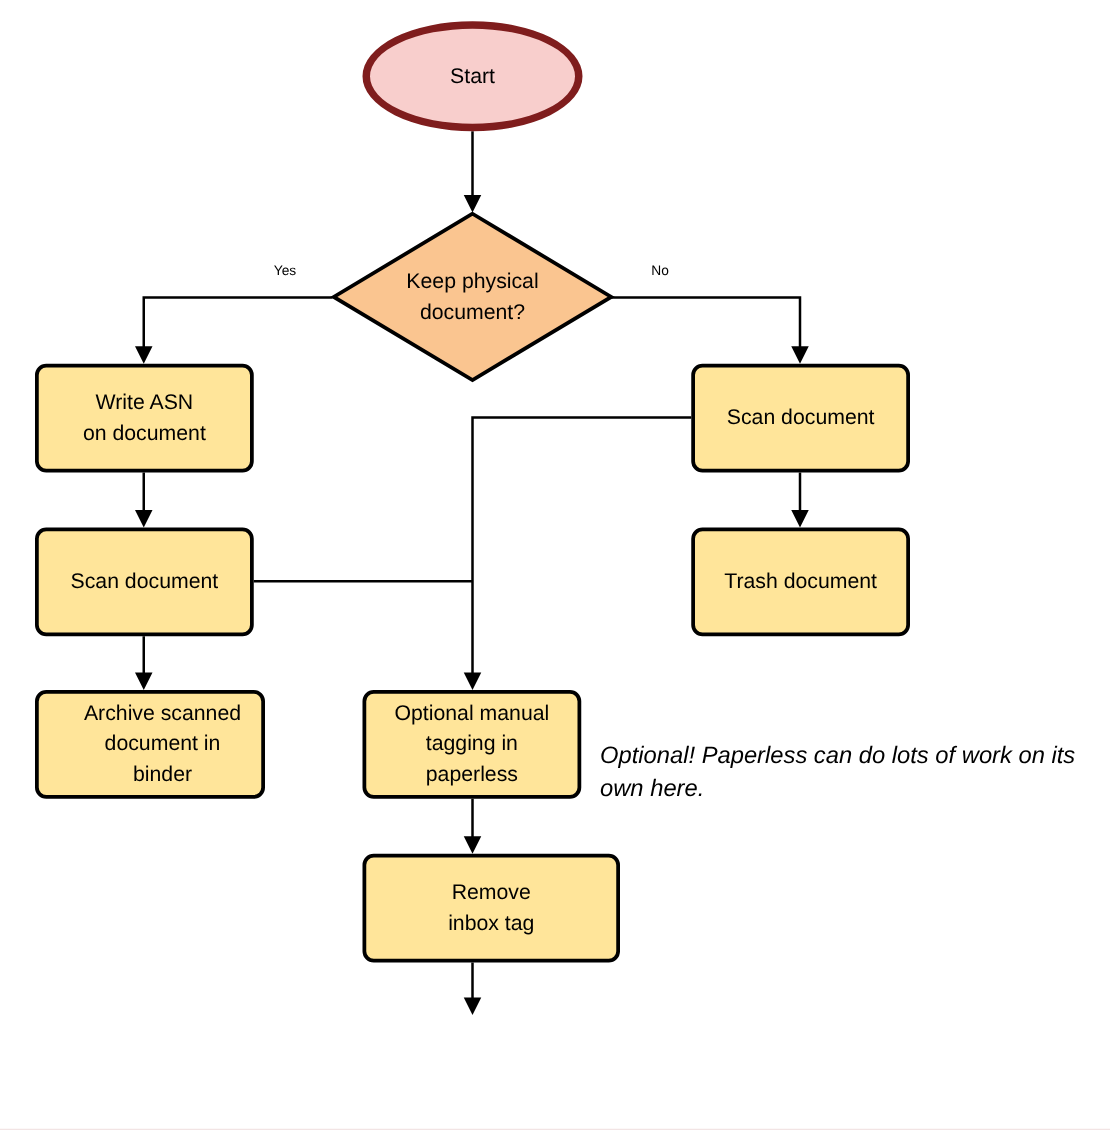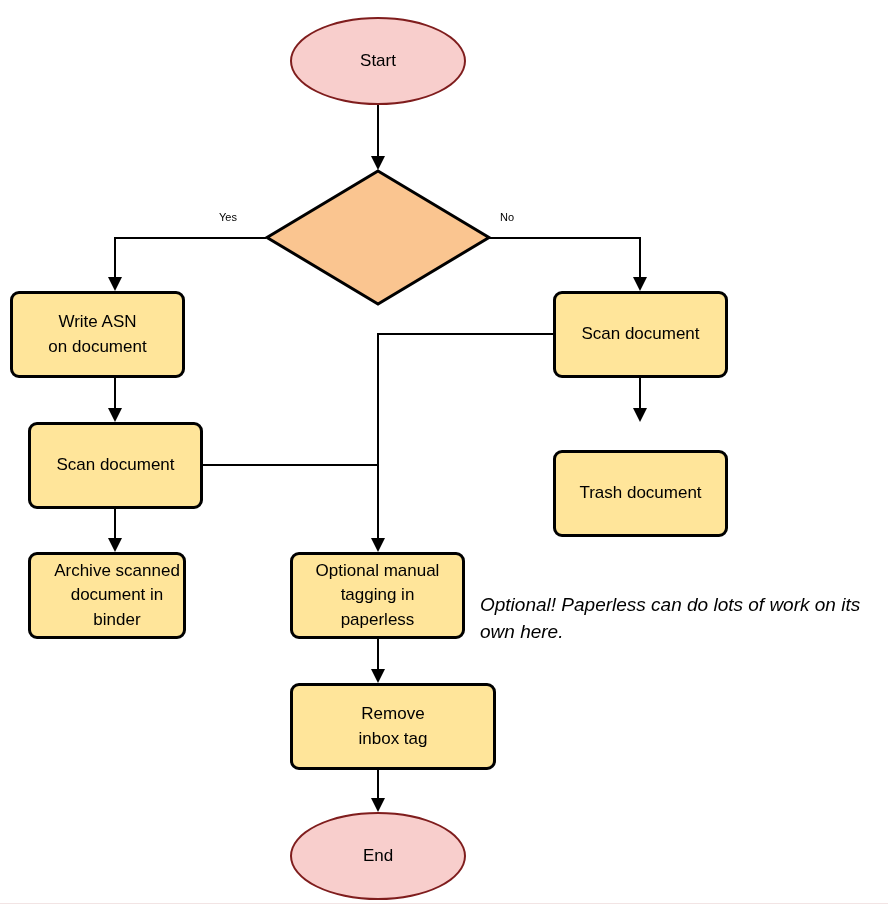--- a/index.html
+++ b/index.html
@@ -28,21 +28,21 @@
     white-space: pre-line;
     box-sizing: border-box;
   }
   .process {
     background: #FFE59A;
     border: 3px solid #000000;
     border-radius: 9px;
   }
   .terminator {
     background: #F8CECC;
-    border: 2px solid #7f1d1d;
+    border: 6px solid #7f1d1d;
     border-radius: 50%;
   }
   .decision-label {
     background: transparent;
     pointer-events: none;
   }
   .edge-label {
     position: absolute;
     font-size: 11px;
     line-height: 1.2;
@@ -59,30 +59,30 @@
     text-align: left;
   }
   .bottom-divider {
     position: absolute;
     left: 0; right: 0; bottom: 3px;
     border-top: 1px solid #f2e4e4;
   }
   
   .n-start        { left: 290px; top: 17px;  width: 176px; height: 88px; }
   .n-decision     { left: 283px; top: 170px; width: 190px; height: 135px; }
-  .n-write-asn    { left: 10px;  top: 291px; width: 175px; height: 87px; }
+  .n-write-asn    { left: 28px;  top: 291px; width: 175px; height: 87px; }
   .n-scan-left    { left: 28px;  top: 422px; width: 175px; height: 87px; }
-  .n-archive      { left: 28px;  top: 552px; width: 158px; height: 87px; padding-left: 20px; }
+  .n-archive      { left: 28px;  top: 552px; width: 184px; height: 87px; padding-left: 20px; }
   .n-scan-right   { left: 553px; top: 291px; width: 175px; height: 87px; }
-  .n-trash        { left: 553px; top: 422px; width: 175px; height: 87px; margin-top: 28px; }
+  .n-trash        { left: 553px; top: 422px; width: 175px; height: 87px; }
   .n-tagging      { left: 290px; top: 552px; width: 175px; height: 87px; }
   .n-remove-inbox { left: 290px; top: 683px; width: 206px; height: 87px; }
   .n-end          { left: 290px; top: 812px; width: 176px; height: 88px; }
   .l-yes          { left: 203px; top: 211px; width: 50px; }
-  .l-no           { left: 482px; top: 211px; width: 50px; }
+  .l-no           { left: 503px; top: 211px; width: 50px; }
 </style>
 </head>
 <body>
 
 <div class="canvas">
 
   <svg class="edges" width="888" height="907" viewBox="0 0 888 907">
 
     <g stroke="#000000" stroke-width="2" fill="none">
       <path d="M378 105 L378 157"></path>
@@ -109,20 +109,24 @@
       <polygon points="378,812 371,798 385,798"></polygon>
     </g>
 
     <polygon points="378,171 489,237.5 378,304 267,237.5" fill="#FAC590" stroke="#000000" stroke-width="3"></polygon>
   </svg>
 
   <div class="node terminator n-start">
     <span>Start</span>
   </div>
 
+  <div class="node decision-label n-decision">
+    <span>Keep physical
+document?</span>
+  </div>
 
   <div class="edge-label l-yes">Yes</div>
   <div class="edge-label l-no">No</div>
 
   <div class="node process n-write-asn">
     <span>Write ASN
 on document</span>
   </div>
 
   <div class="node process n-scan-left">
@@ -147,21 +151,18 @@
     <span>Optional manual
 tagging in
 paperless</span>
   </div>
 
   <div class="node process n-remove-inbox">
     <span>Remove
 inbox tag</span>
   </div>
 
-  <div class="node terminator n-end">
-    <span>End</span>
-  </div>
 
   <div class="annotation">Optional! Paperless can do lots of work on its own here.</div>
 
   <div class="bottom-divider"></div>
 
 </div>
 
 </body></html>

